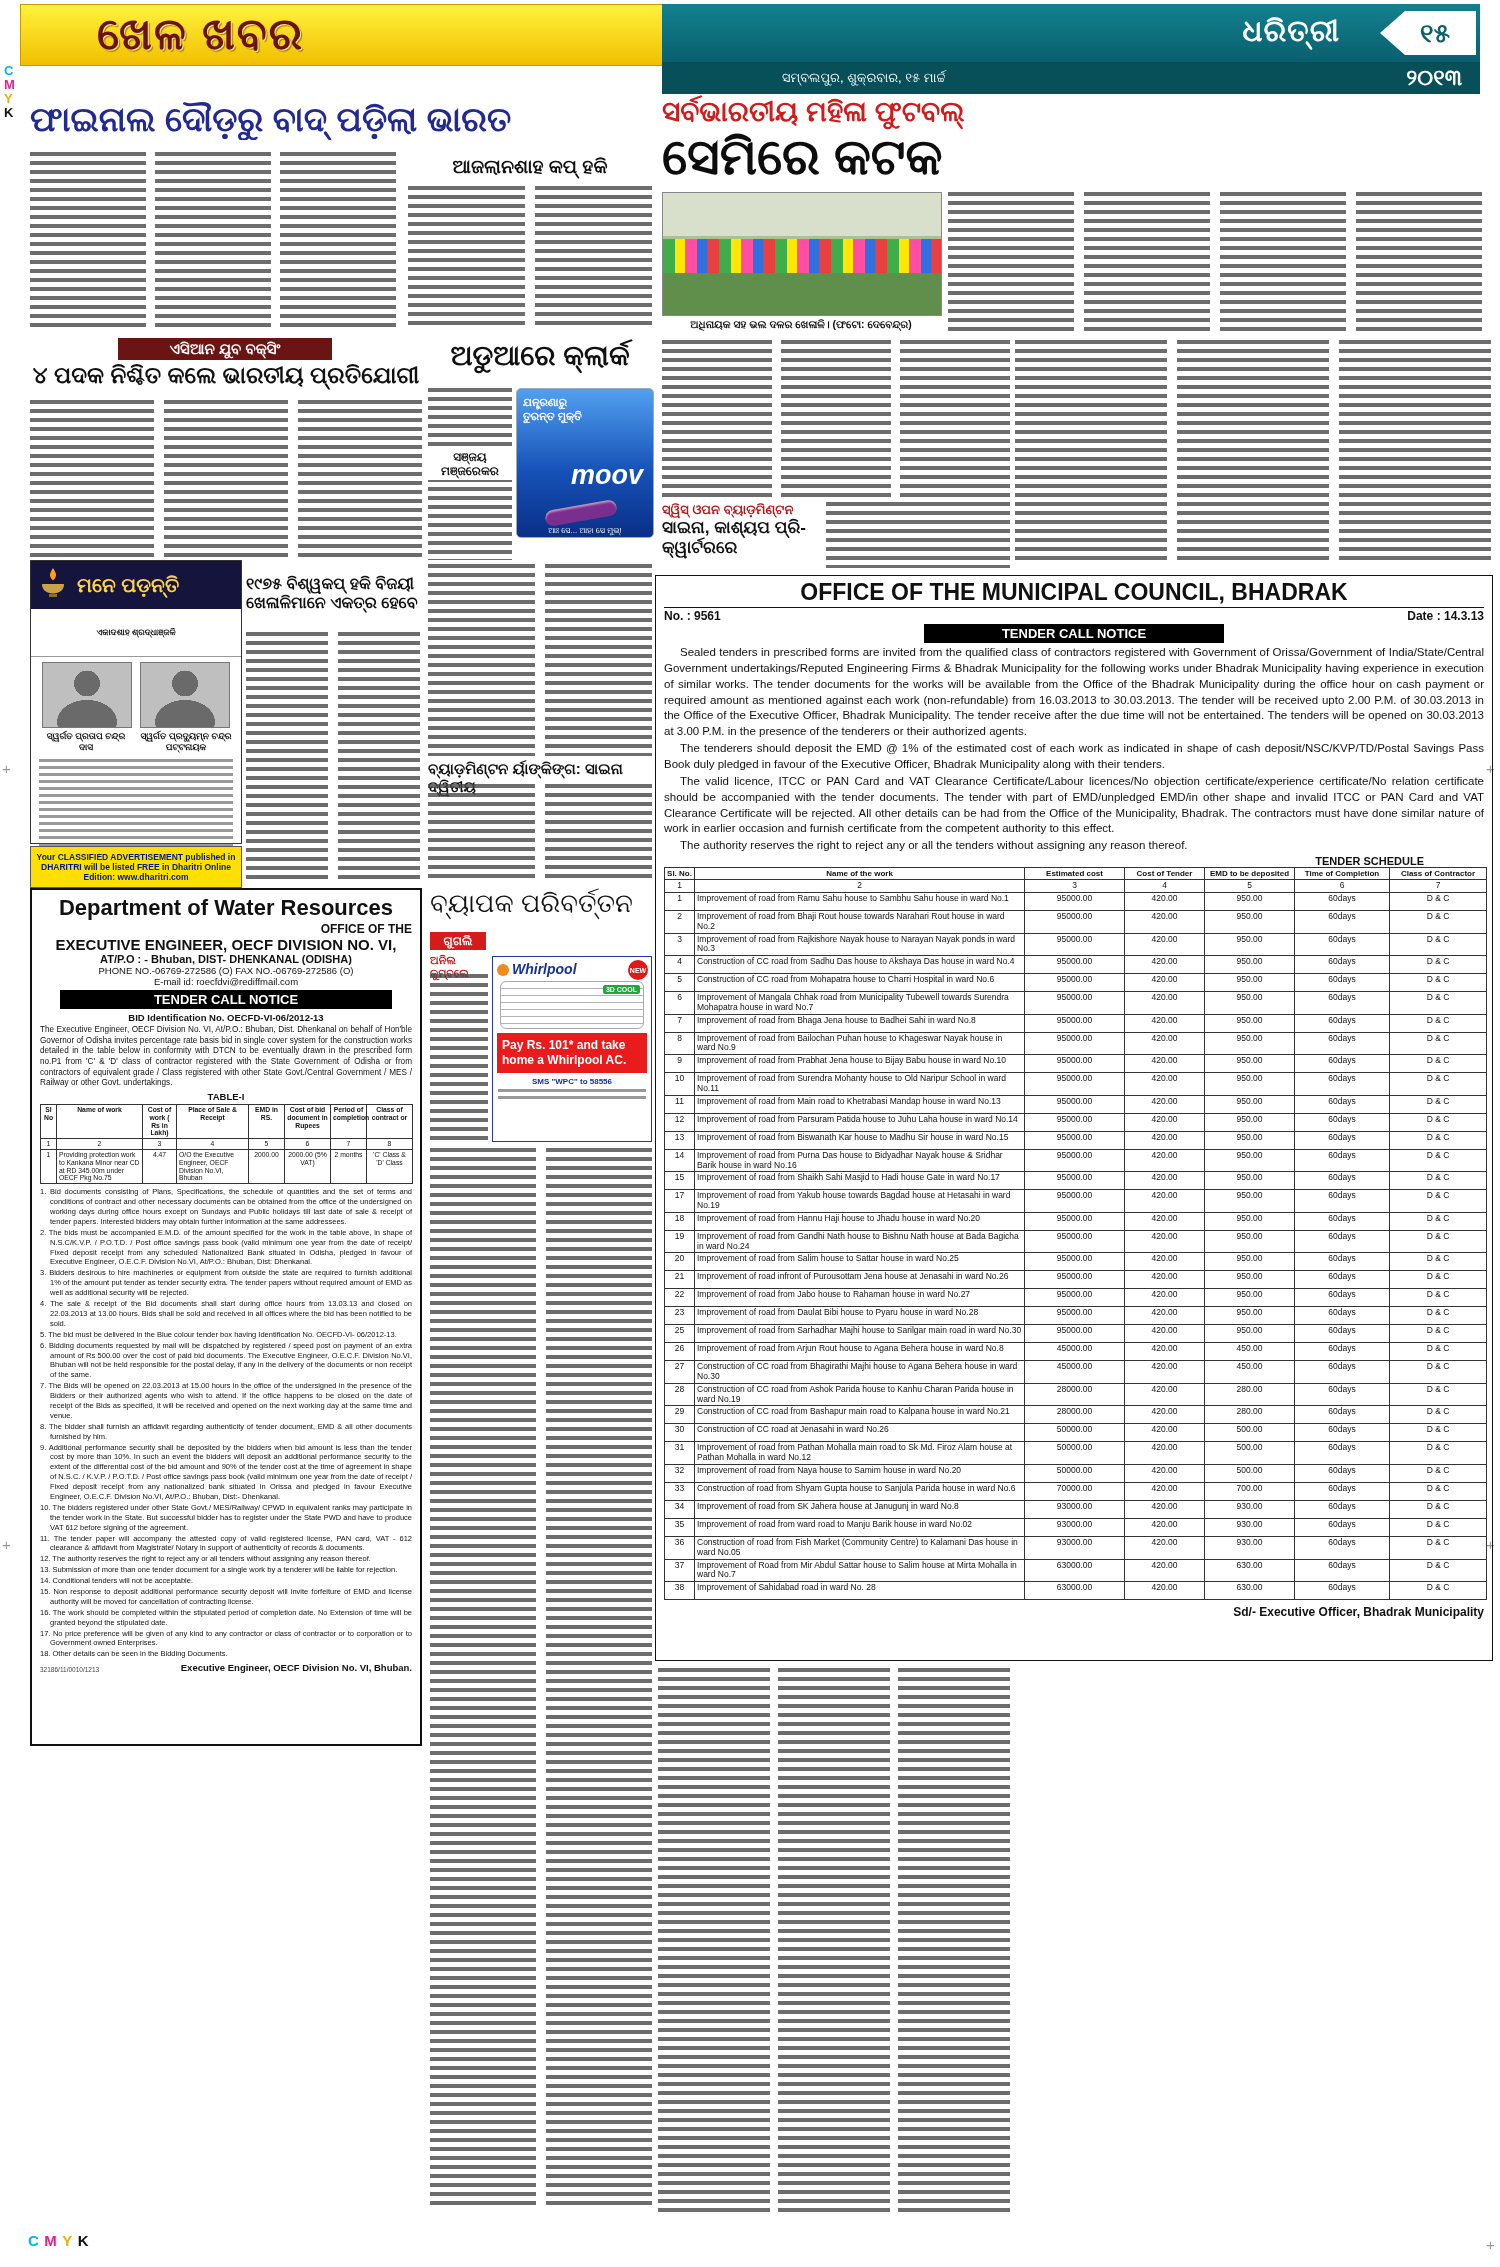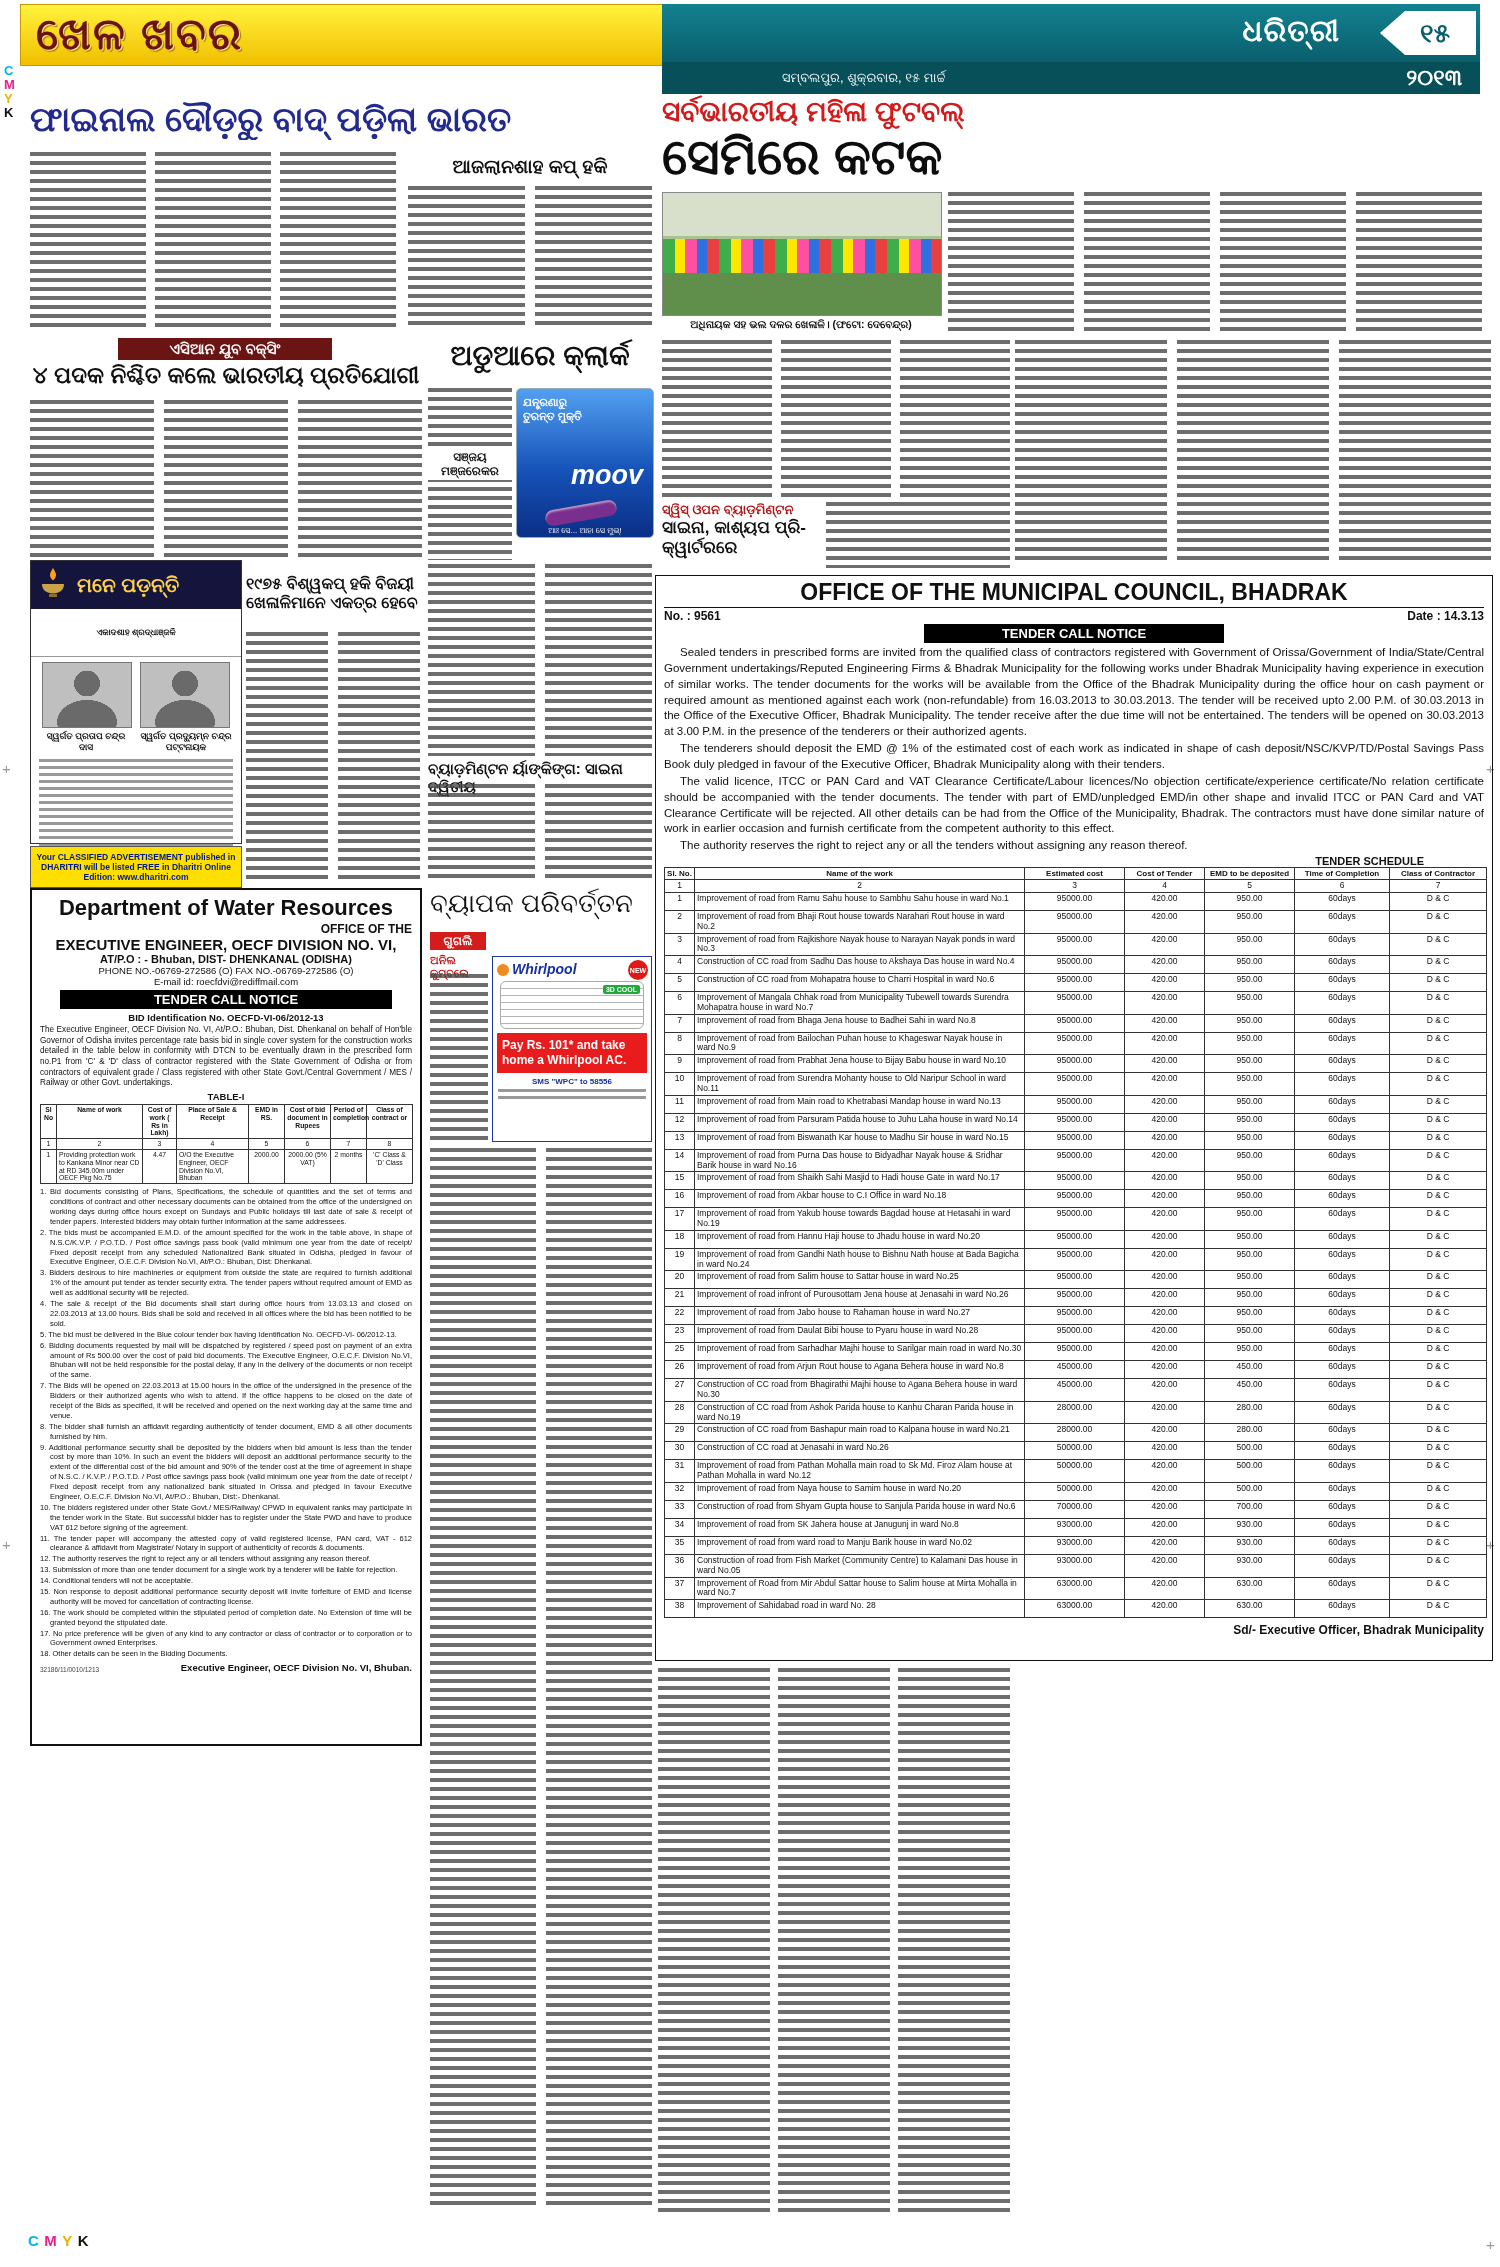--- a/index.html
+++ b/index.html
@@ -9,22 +9,22 @@
   .abs{position:absolute;}
   
   .sim{position:absolute;opacity:.78;
        background-image:
          repeating-linear-gradient(90deg, transparent 0 var(--cw,116px), #fff var(--cw,116px) calc(var(--cw,116px) + var(--g,9px))),
          repeating-linear-gradient(180deg, #454545 0 4px, rgba(0,0,0,0) 4px 9px);}
   .simf{background-image:repeating-linear-gradient(180deg,#555 0 3px, rgba(0,0,0,0) 3px 7px);opacity:.6;}
   .crop{position:absolute;color:#999;font-size:15px;line-height:10px;}
   
   #mast-yellow{left:20px;top:4px;width:642px;height:60px;background:linear-gradient(180deg,#fff23c,#f2bf00);border:1px solid #c79a00;}
-  #mast-title{font-size:44px;font-weight:bold;color:#6b1212;line-height:58px;padding-left:15px;white-space:nowrap;
-              text-shadow:1px 1px 0 #ffe98a,2px 2px 1px rgba(60,20,0,.45);letter-spacing:2px;}
+  #mast-title{font-size:44px;font-weight:bold;color:#6b1212;line-height:58px;padding-left:30px;white-space:nowrap;
+              text-shadow:1px 1px 0 #ffe98a,2px 2px 1px rgba(60,20,0,.45);letter-spacing:2px;margin-left:46px;}
   #mast-teal{left:662px;top:4px;width:818px;height:58px;background:linear-gradient(180deg,#12818f,#0a5f6d);}
   #brand{position:absolute;right:140px;top:10px;color:#fff;font-size:30px;font-weight:bold;letter-spacing:1px;}
   #page-tab{position:absolute;right:4px;top:7px;width:96px;height:44px;background:#fff;
             clip-path:polygon(26% 0,100% 0,100% 100%,26% 100%,0 50%);
             display:flex;align-items:center;justify-content:center;}
   #page-tab span{color:#0a5f6d;font-size:26px;font-weight:bold;padding-left:14px;}
   #mast-strip{left:662px;top:62px;width:818px;height:32px;background:#07505a;}
   #strip-date{position:absolute;left:120px;top:0;color:#fff;font-size:13px;line-height:32px;}
   #strip-year{position:absolute;right:18px;top:0;color:#fff;font-size:22px;font-weight:bold;line-height:32px;}
   #cmyk-v{left:4px;top:64px;width:14px;}
@@ -530,29 +530,20 @@
           <tr>
             <td>15</td>
             <td class="tl">Improvement of road from Shaikh Sahi Masjid to Hadi house Gate in ward No.17</td>
             <td>95000.00</td>
             <td>420.00</td>
             <td>950.00</td>
             <td>60days</td>
             <td>D &amp; C</td>
           </tr>
 
-          <tr>
-            <td>16</td>
-            <td class="tl">Improvement of road from Akbar house to C.I Office in ward No.18</td>
-            <td>95000.00</td>
-            <td>420.00</td>
-            <td>950.00</td>
-            <td>60days</td>
-            <td>D &amp; C</td>
-          </tr>
 
           <tr>
             <td>17</td>
             <td class="tl">Improvement of road from Yakub house towards Bagdad house at Hetasahi in ward No.19</td>
             <td>95000.00</td>
             <td>420.00</td>
             <td>950.00</td>
             <td>60days</td>
             <td>D &amp; C</td>
           </tr>

